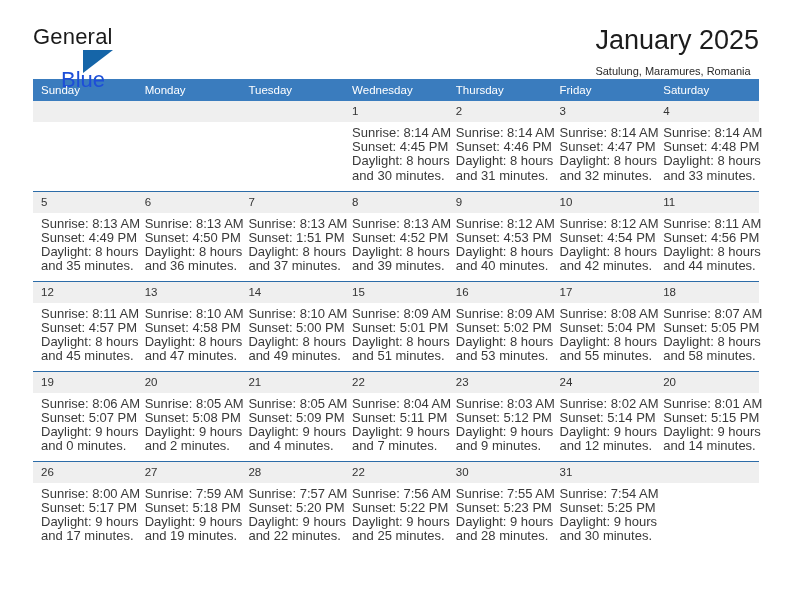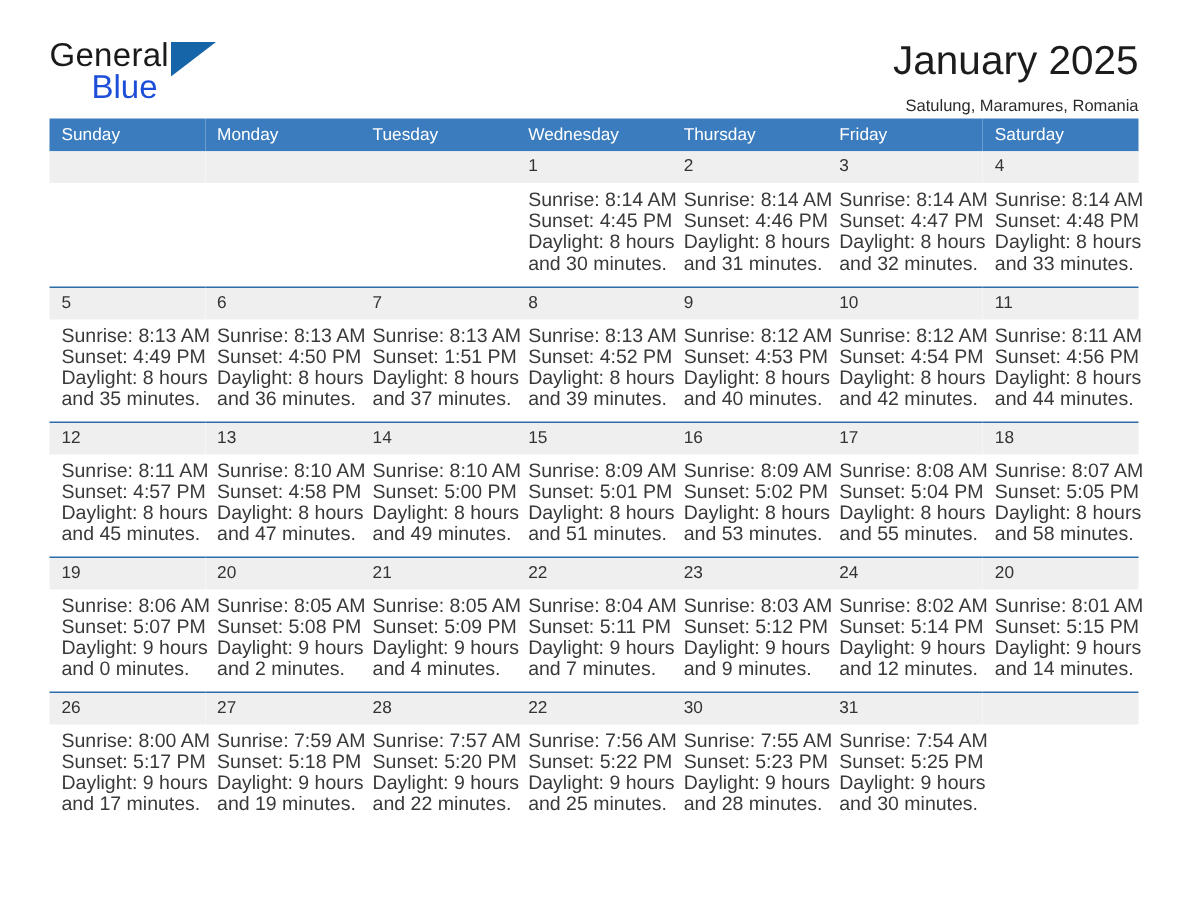--- a/index.html
+++ b/index.html
@@ -25,21 +25,22 @@
     padding-top: 26px;
     height: 76px;
   }
   .logo {
     display: block;
     line-height: 1;
     user-select: none;
   }
   .logo-row1 {
     display: flex;
-    align-items: flex-start;
+    align-items: flex-end;
+    flex-direction: column;
   }
   .logo-general {
     font-size: 22px;
     color: #1a1a1a;
     letter-spacing: 0.2px;
     font-family: "Liberation Sans", sans-serif;
   }
   .logo-tri {
     width: 0; height: 0;
     border-left: 30px solid #1565a8;
@@ -48,21 +49,20 @@
     margin-top: 2px;
   }
   .logo-blue {
     font-size: 22px;
     color: #1d4ed8;
     margin-left: 28px;
     margin-top: -4px;
     display: block;
   }
   .titles {
-    text-align: right;
     padding-top: 0px;
   }
   .cal-title {
     font-size: 27px;
     color: #1c1c1c;
     line-height: 1.1;
     font-weight: normal;
     margin: 0;
   }
   .cal-sub {

